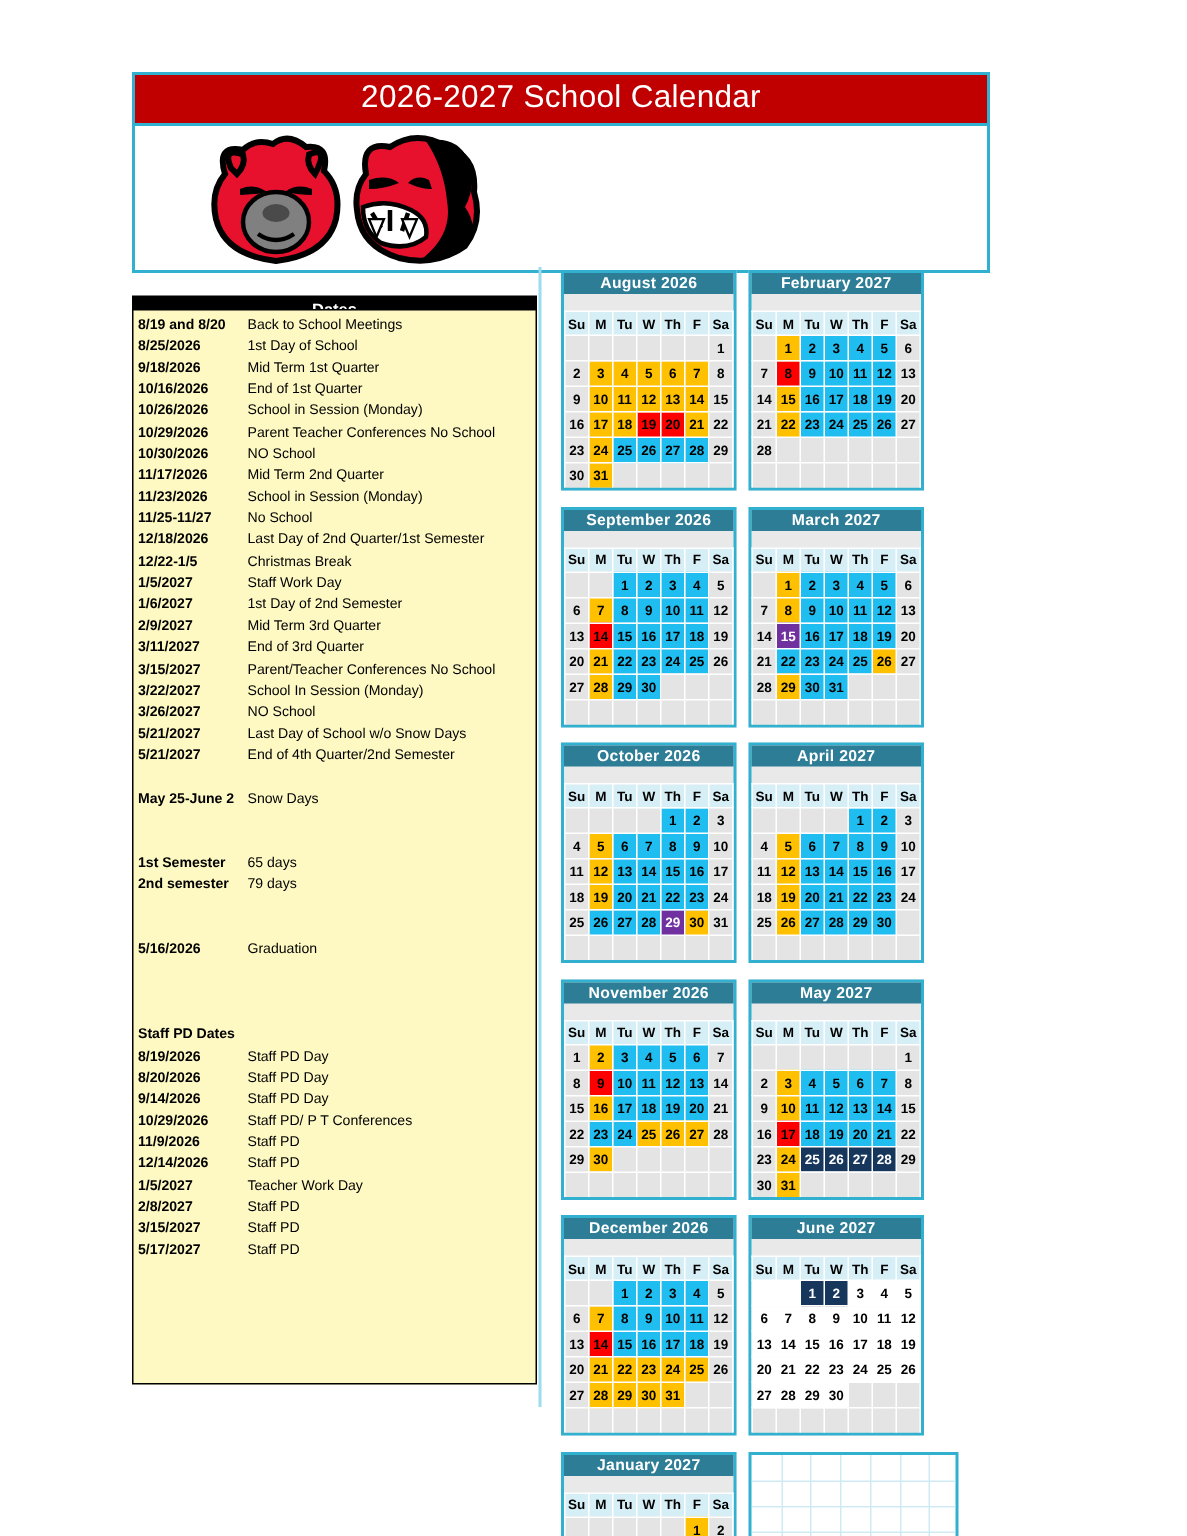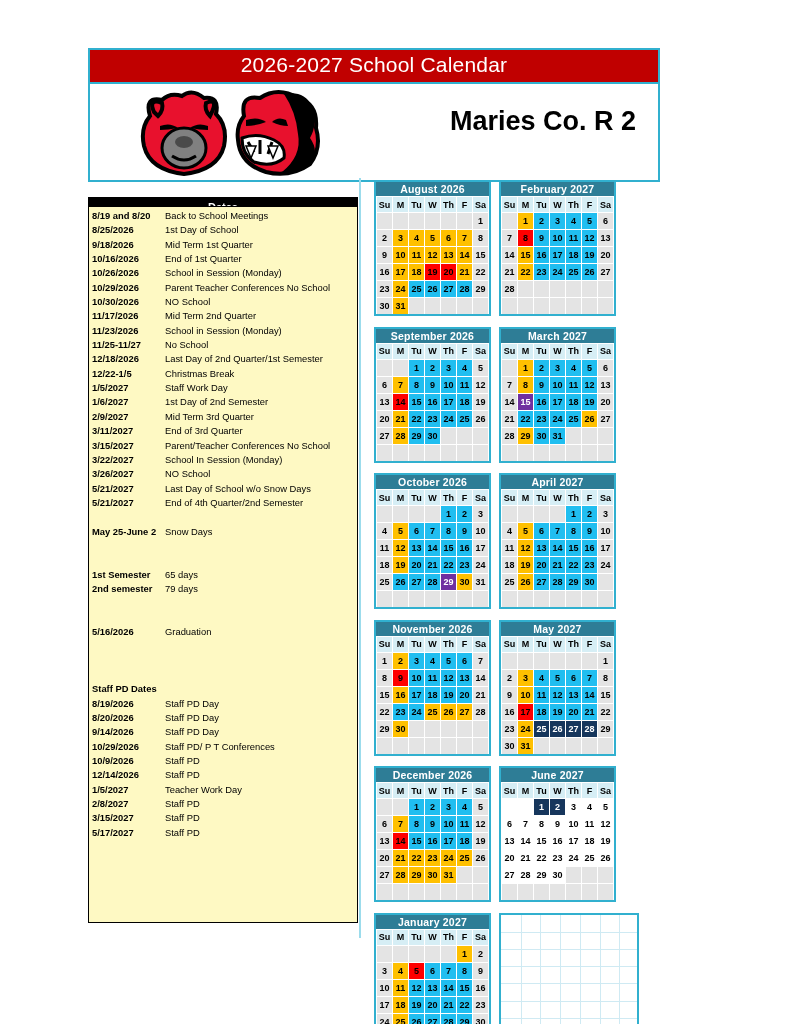--- a/index.html
+++ b/index.html
@@ -106,20 +106,21 @@
     font-size:10.5px;
     font-weight:bold;
     text-align:center;
     height:14px; line-height:14px;
     letter-spacing:0.2px;
   }
   table.m-grid{
     width:100%;
     border-collapse:collapse;
     table-layout:fixed;
+    margin-top:11px;
   }
   table.m-grid th{
     background:#D6EEF5;
     font-size:9px;
     font-weight:bold;
     color:#000;
     height:13px;
     border:1px solid #ffffff;
     text-align:center;
   }
@@ -179,21 +180,20 @@
         <path d="M20 30 Q16 8 36 12 Q54 0 74 12 Q94 18 92 42 Q98 62 86 78 Q66 92 42 86 Q16 78 14 54 Q12 40 20 30 Z" fill="#E8112D" stroke="#000" stroke-width="4"></path>
         <path d="M60 8 Q80 4 88 20 Q94 38 86 52 Q96 66 86 78 Q74 88 58 86 Q78 70 74 48 Q72 26 60 8 Z" fill="#000"></path>
         <path d="M22 34 Q34 30 42 36 Q32 40 22 40 Z" fill="#000"></path>
         <path d="M62 34 Q54 30 48 36 Q56 40 64 40 Z" fill="#000"></path>
         <path d="M18 52 Q34 46 50 54 Q62 60 60 72 Q48 82 30 76 Q18 68 18 52 Z" fill="#fff" stroke="#000" stroke-width="3"></path>
         <path d="M24 56 L30 66 M36 54 L36 68 M48 56 L44 68" stroke="#000" stroke-width="3"></path>
         <path d="M22 60 L27 72 L32 60 Z" fill="#fff" stroke="#000" stroke-width="1.5"></path>
         <path d="M44 60 L49 72 L54 60 Z" fill="#fff" stroke="#000" stroke-width="1.5"></path>
       </g>
     </svg>
-    <div id="district-name">Maries Co. R 2</div>
   </div>
 </div>
 
 <div id="dates-header">Dates</div>
 <div id="dates-panel">
     <div class="date-row">
       <div class="d">8/19 and 8/20</div>
       <div class="e">Back to School Meetings</div>
     </div>
     <div class="date-row">
@@ -338,21 +338,21 @@
     </div>
     <div class="date-row">
       <div class="d plain">9/14/2026</div>
       <div class="e">Staff PD Day</div>
     </div>
     <div class="date-row">
       <div class="d plain">10/29/2026</div>
       <div class="e">Staff PD/ P T Conferences</div>
     </div>
     <div class="date-row">
-      <div class="d plain">10/9/2026</div>
+      <div class="d plain">11/9/2026</div>
       <div class="e">Staff PD</div>
     </div>
     <div class="date-row">
       <div class="d plain">12/14/2026</div>
       <div class="e">Staff PD</div>
     </div>
     <div class="date-row">
       <div class="d plain">1/5/2027</div>
       <div class="e">Teacher Work Day</div>
     </div>

